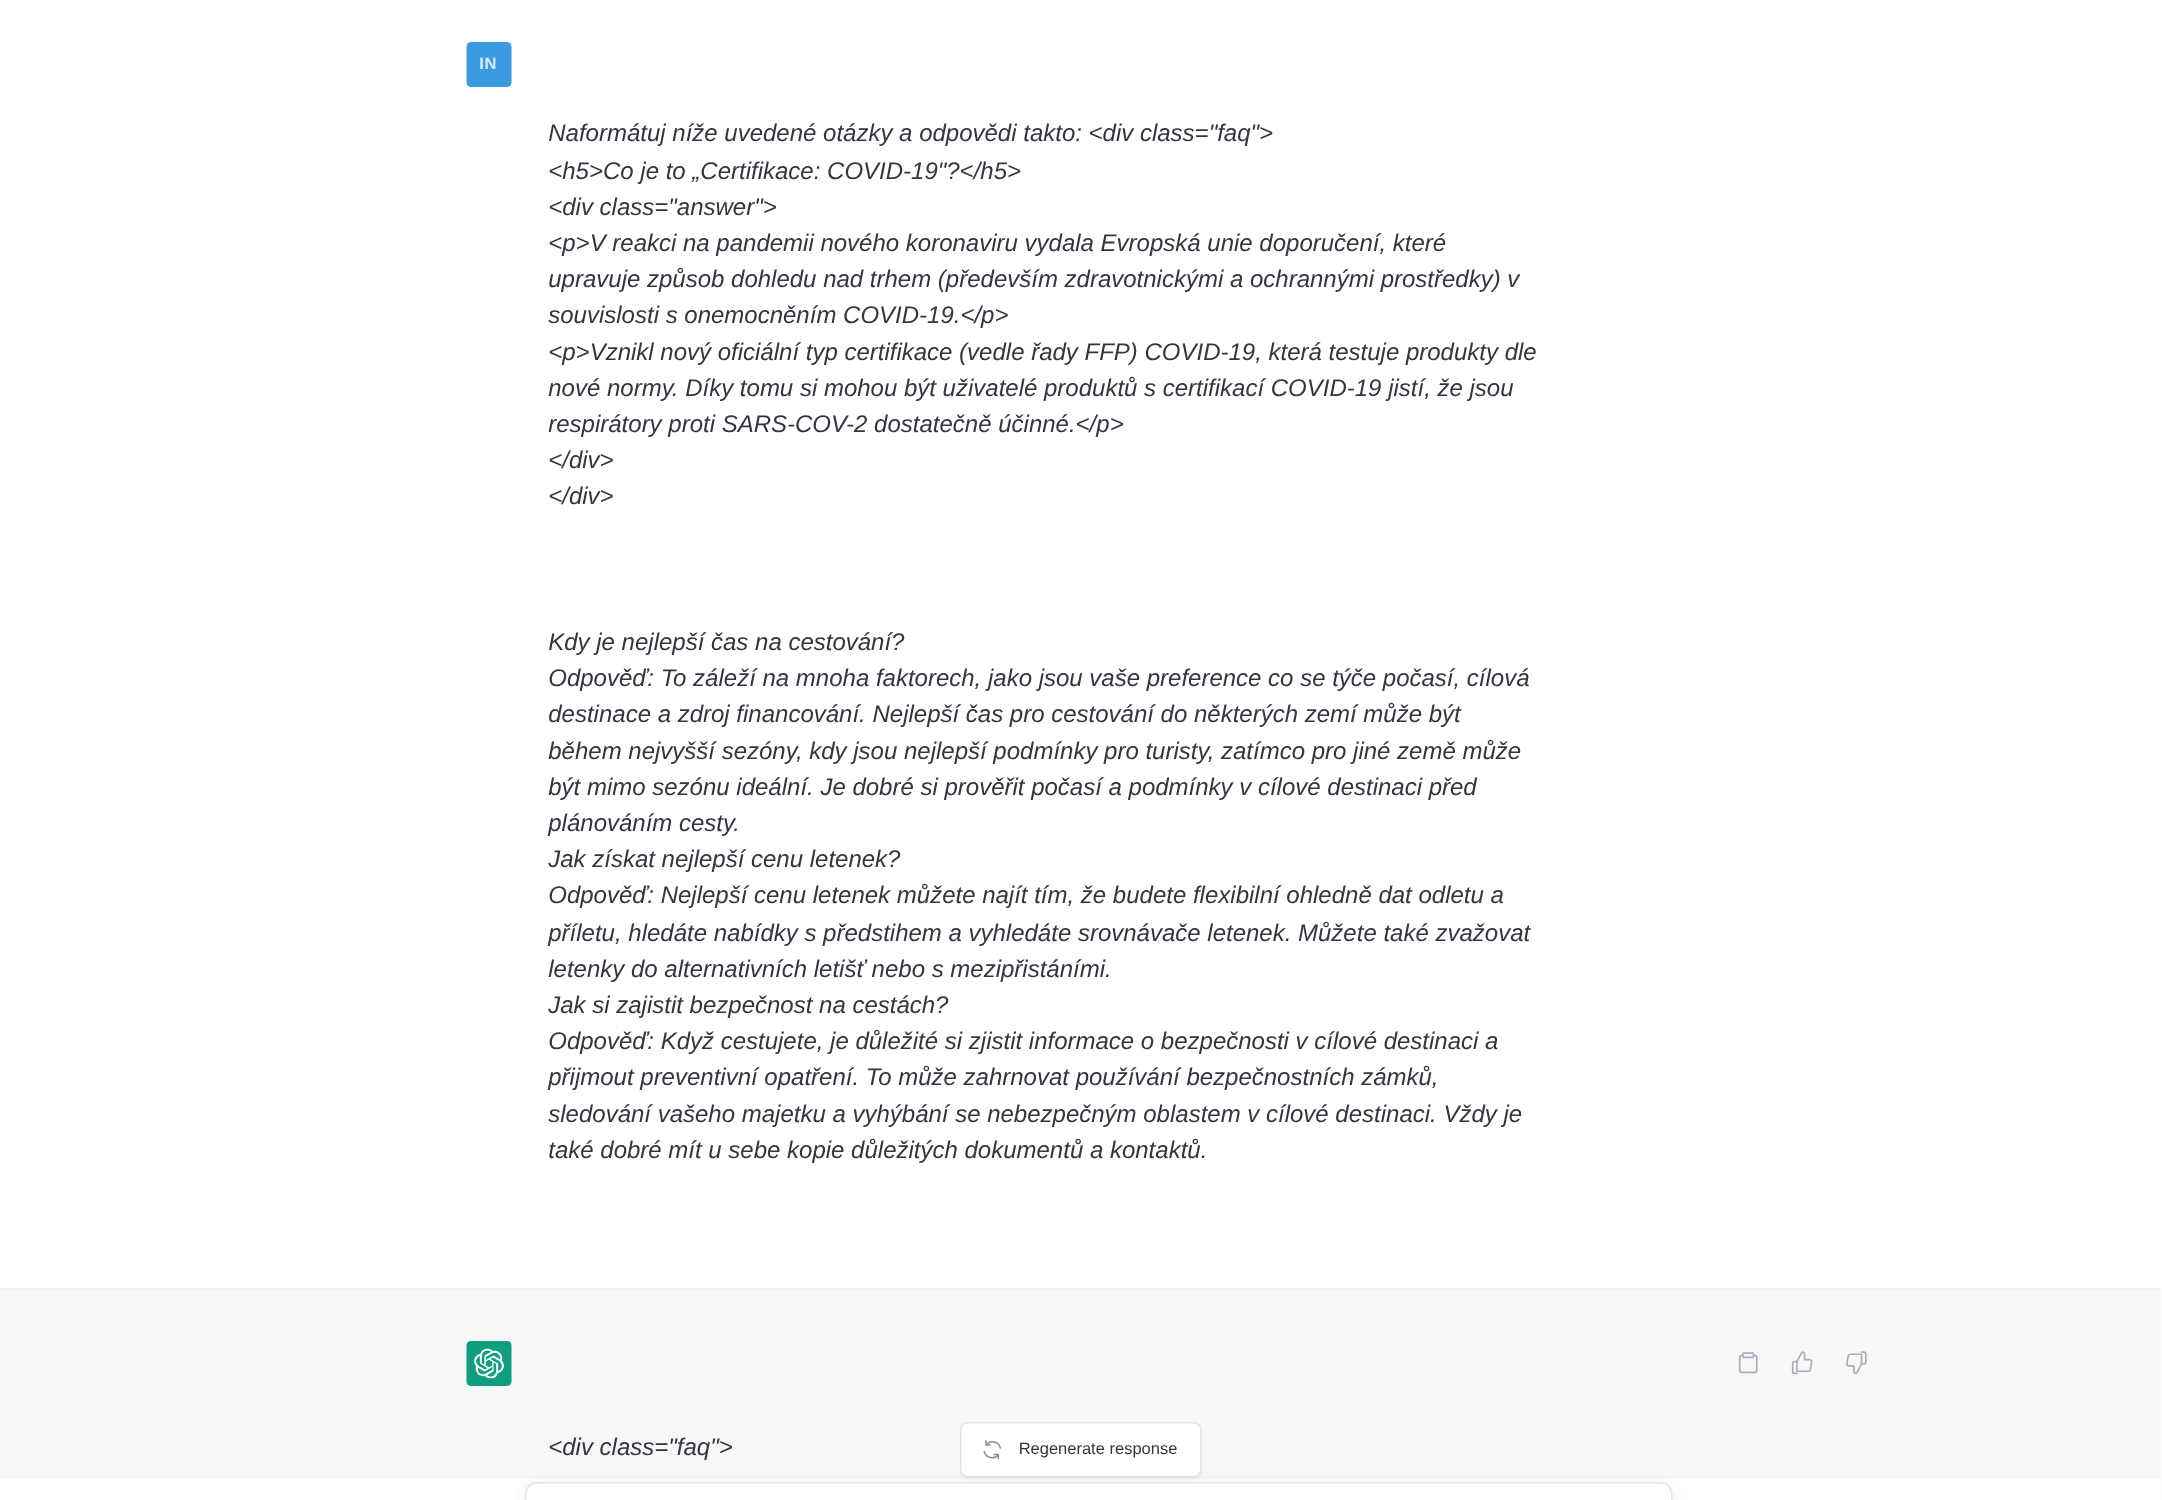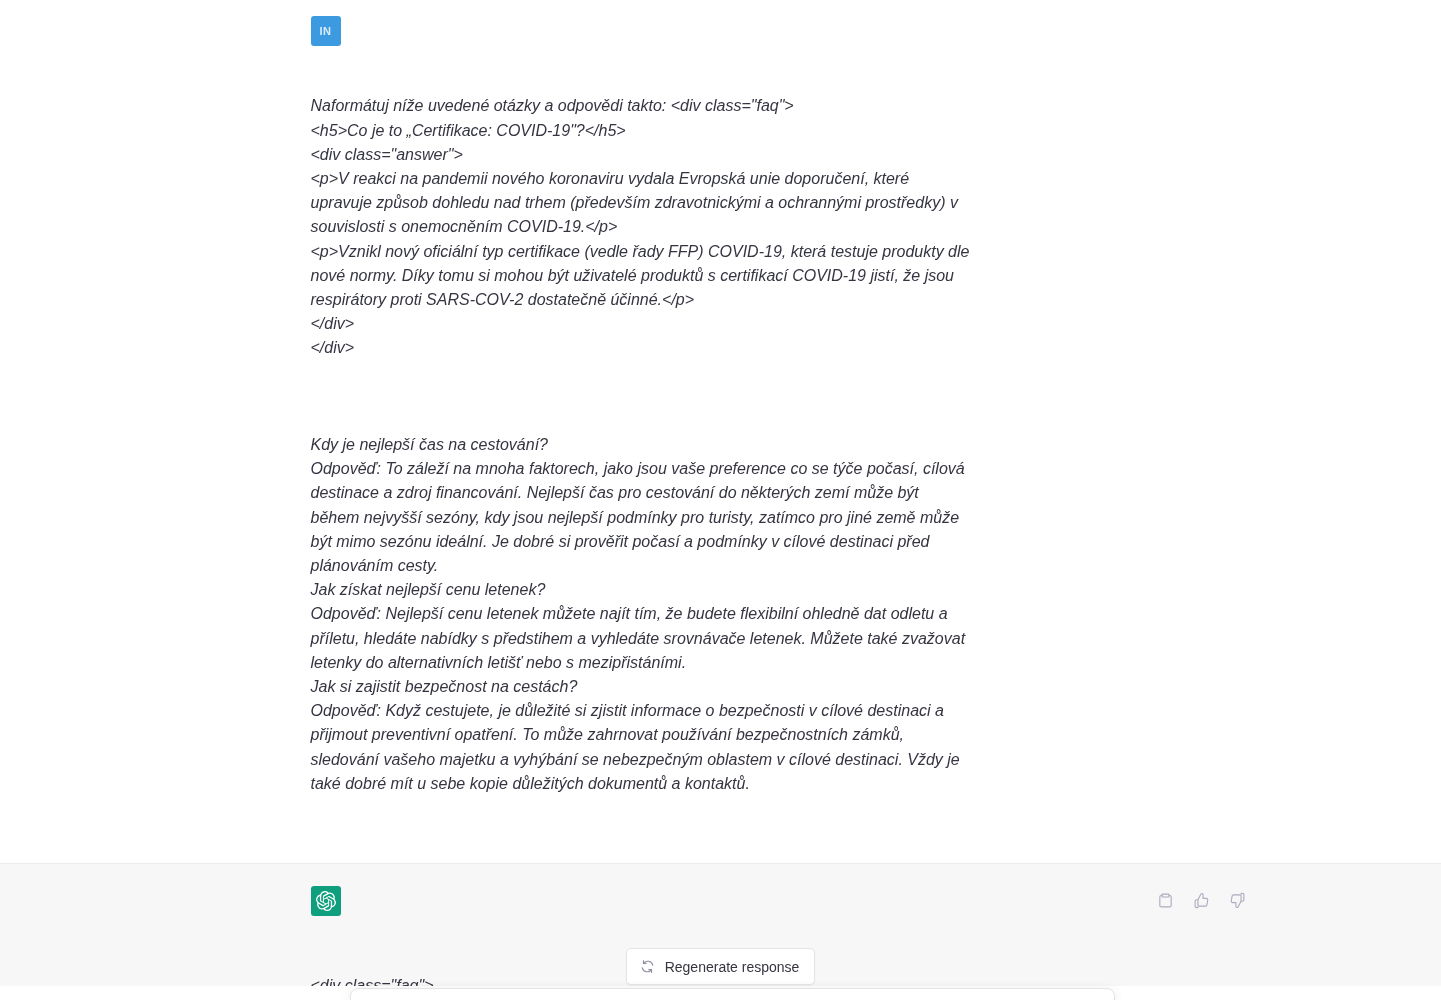--- a/index.html
+++ b/index.html
@@ -34,25 +34,24 @@
     background: #ffffff;
   }
   .msg-row.assistant {
     background: #f7f7f8;
     border-top: 1px solid #ececf1;
     border-bottom: 1px solid #ececf1;
   }
   .msg-inner {
     position: relative;
     width: 820px;
-    margin: 0 auto;
+    margin: 12px auto;
     display: flex;
     padding: 18px 0 18px 0;
     box-sizing: border-box;
-    flex-direction: column;
   }
   .msg-row.assistant .msg-inner {
     padding-top: 24px;
     padding-bottom: 10px;
   }
 
   
   .avatar {
     width: 30px;
     height: 30px;
@@ -145,21 +144,21 @@
   .regen-btn {
     pointer-events: auto;
     display: inline-flex;
     align-items: center;
     gap: 10px;
     background: #ffffff;
     border: 1px solid #e5e5e6;
     border-radius: 5px;
     box-shadow: 0 1px 2px rgba(0,0,0,0.045);
     padding: 10px 15px 10px 13px;
-    font-size: 14px;
+    font-size: 11px;
     color: #343541;
     cursor: pointer;
     font-family: "Liberation Sans", sans-serif;
     line-height: 1;
   }
   .regen-btn svg {
     display: block;
     stroke: #8e8ea0;
     fill: none;
     stroke-width: 1.7;

